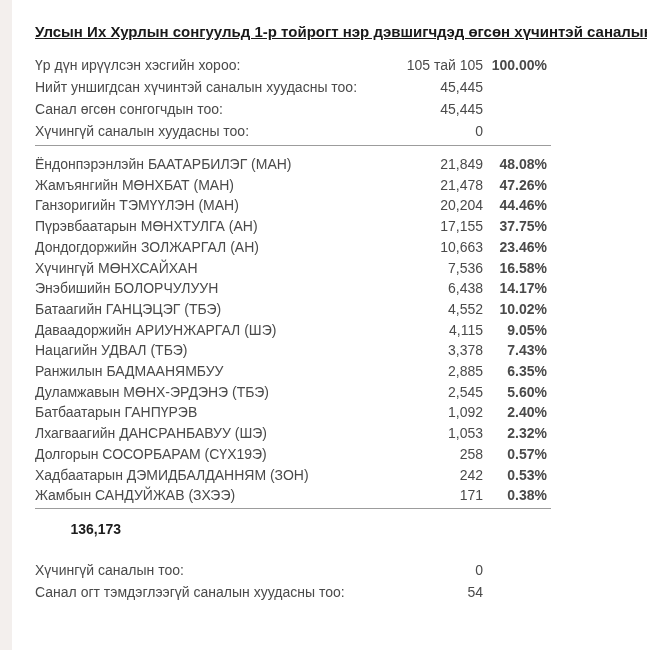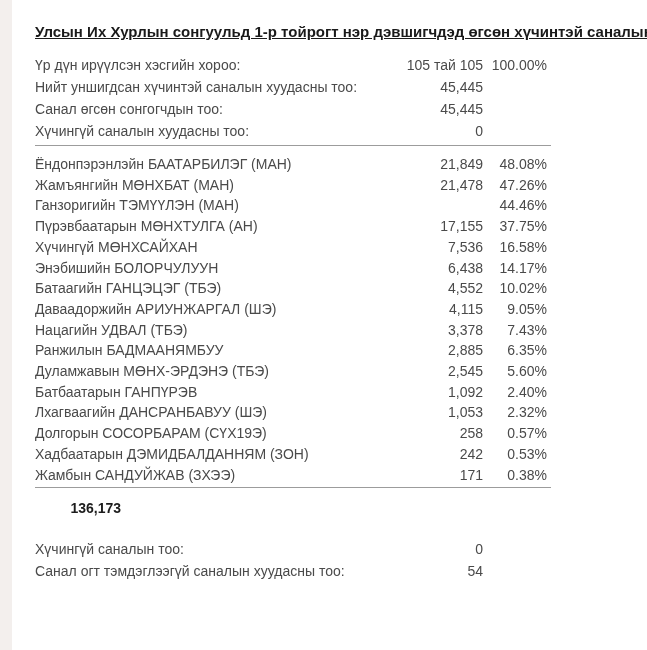--- a/index.html
+++ b/index.html
@@ -42,21 +42,21 @@
     display: flex;
     font-size: 14px;
     color: #4a4a4a;
     line-height: 22px;
   }
   .candidates .row {
     line-height: 20.7px;
   }
   .row .label { flex: 1; white-space: nowrap; }
   .row .votes { width: 86px; text-align: right; white-space: nowrap; }
-  .row .pct   { width: 64px; text-align: right; white-space: nowrap; }
+  .row .pct   { width: 64px; text-align: right; white-space: nowrap; font-weight: bold; }
   .divider {
     border: none;
     border-top: 1px solid #9c9c9c;
     height: 0;
     width: 516px;
     margin: 3px 0 8px 0;
   }
   .divider.second {
     margin: 2px 0 9px 0;
   }
@@ -114,29 +114,35 @@
   </div>
 
   <div class="row">
     <span class="label">Жамъянгийн МӨНХБАТ (МАН)</span>
     <span class="votes">21,478</span>
     <span class="pct">47.26%</span>
   </div>
 
   <div class="row">
     <span class="label">Ганзоригийн ТЭМҮҮЛЭН (МАН)</span>
+    <span class="votes">20,204</span>
     <span class="pct">44.46%</span>
   </div>
 
   <div class="row">
     <span class="label">Пүрэвбаатарын МӨНХТУЛГА (АН)</span>
     <span class="votes">17,155</span>
     <span class="pct">37.75%</span>
   </div>
 
+  <div class="row">
+    <span class="label">Дондогдоржийн ЗОЛЖАРГАЛ (АН)</span>
+    <span class="votes">10,663</span>
+    <span class="pct">23.46%</span>
+  </div>
 
 
   <div class="row">
     <span class="label">Хүчингүй МӨНХСАЙХАН</span>
     <span class="votes">7,536</span>
     <span class="pct">16.58%</span>
   </div>
 
   <div class="row">
     <span class="label">Энэбишийн БОЛОРЧУЛУУН</span>

